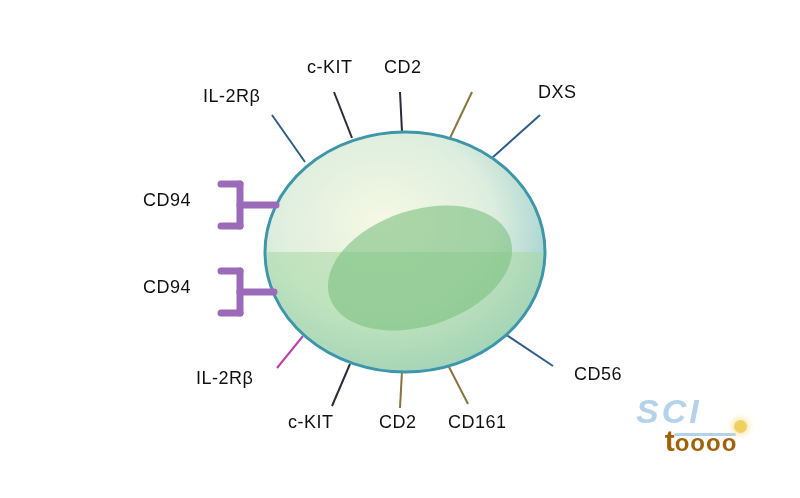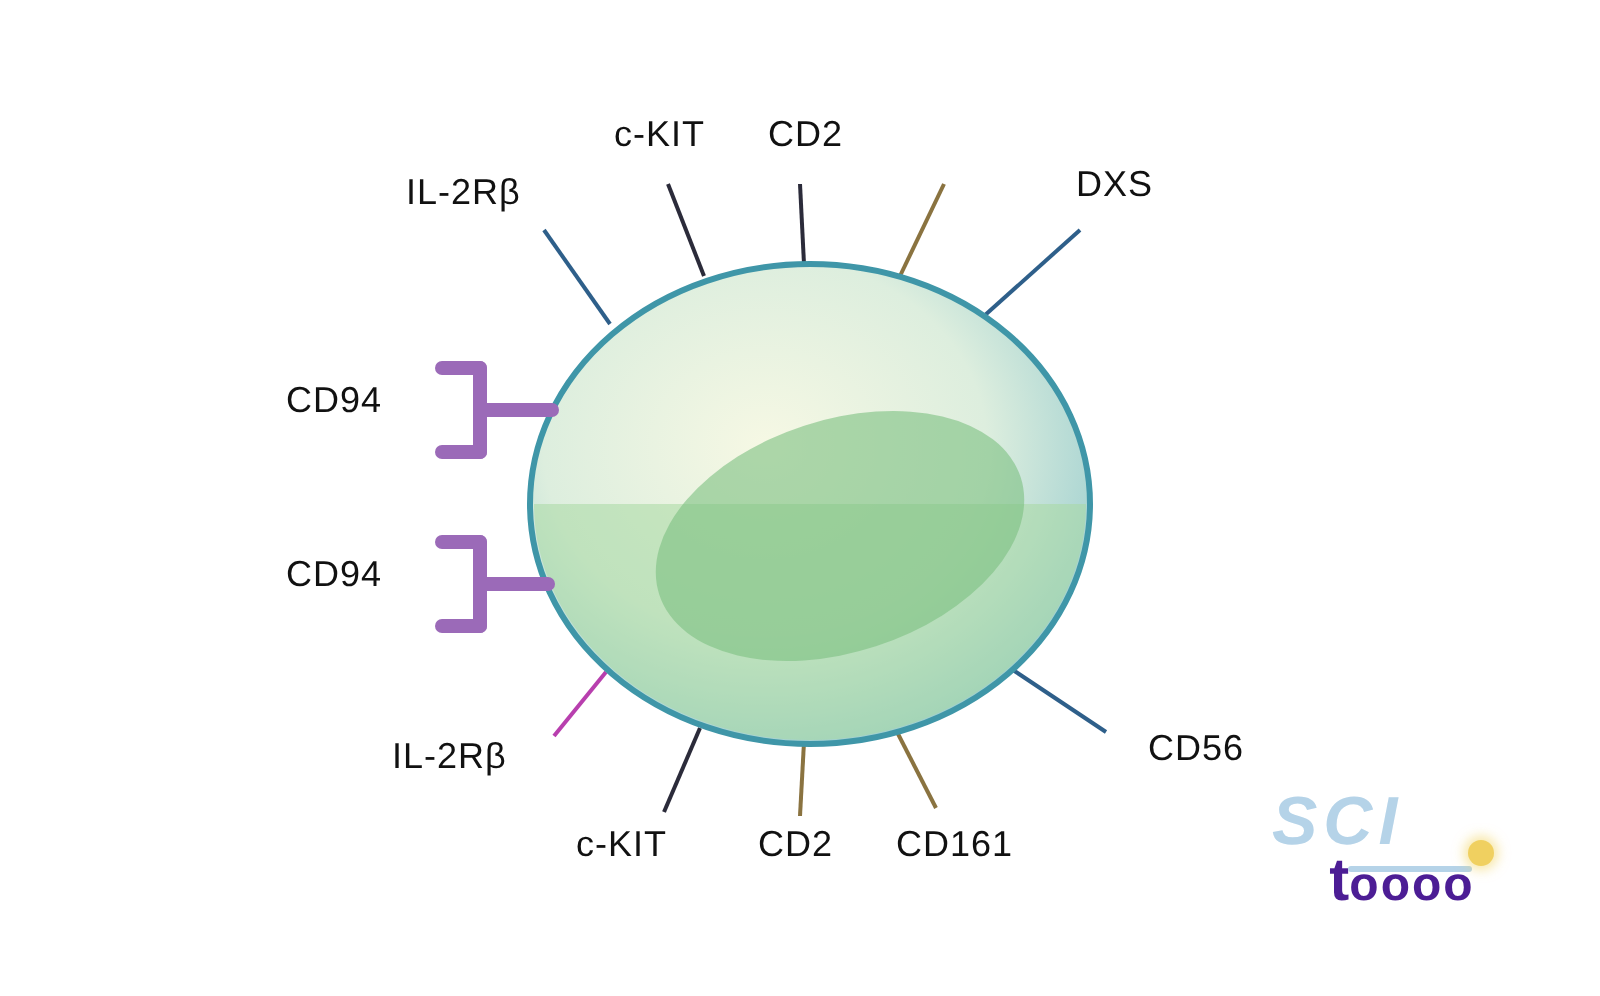--- a/index.html
+++ b/index.html
@@ -91,20 +91,20 @@
   <div class="marker-label" style="left:143px; top:190px;">CD94</div>
   <div class="marker-label" style="left:143px; top:277px;">CD94</div>
   <div class="marker-label" style="left:196px; top:368px;">IL-2Rβ</div>
   <div class="marker-label" style="left:288px; top:412px;">c-KIT</div>
   <div class="marker-label" style="left:379px; top:412px;">CD2</div>
   <div class="marker-label" style="left:448px; top:412px;text-align:right;">CD161</div>
   <div class="marker-label" style="left:546px; top:364px;margin-left:28px;">CD56</div>
 
   <div class="watermark" style="color: rgb(181, 211, 232);">
     <div class="wm-sci" style="color: rgb(181, 211, 232);">SCI</div>
-    <div class="wm-row2" style="color: #4c1d95;">
+    <div class="wm-row2" style="color: #a16207;">
       <span class="wm-t">t</span><span class="wm-o">oooo</span>
       <span class="wm-cross" style="background: rgb(181, 211, 232);"></span>
       <span class="wm-bulb" style="background: rgb(240, 208, 96);"></span>
     </div>
   </div>
 
 </div>
 
 </body></html>

